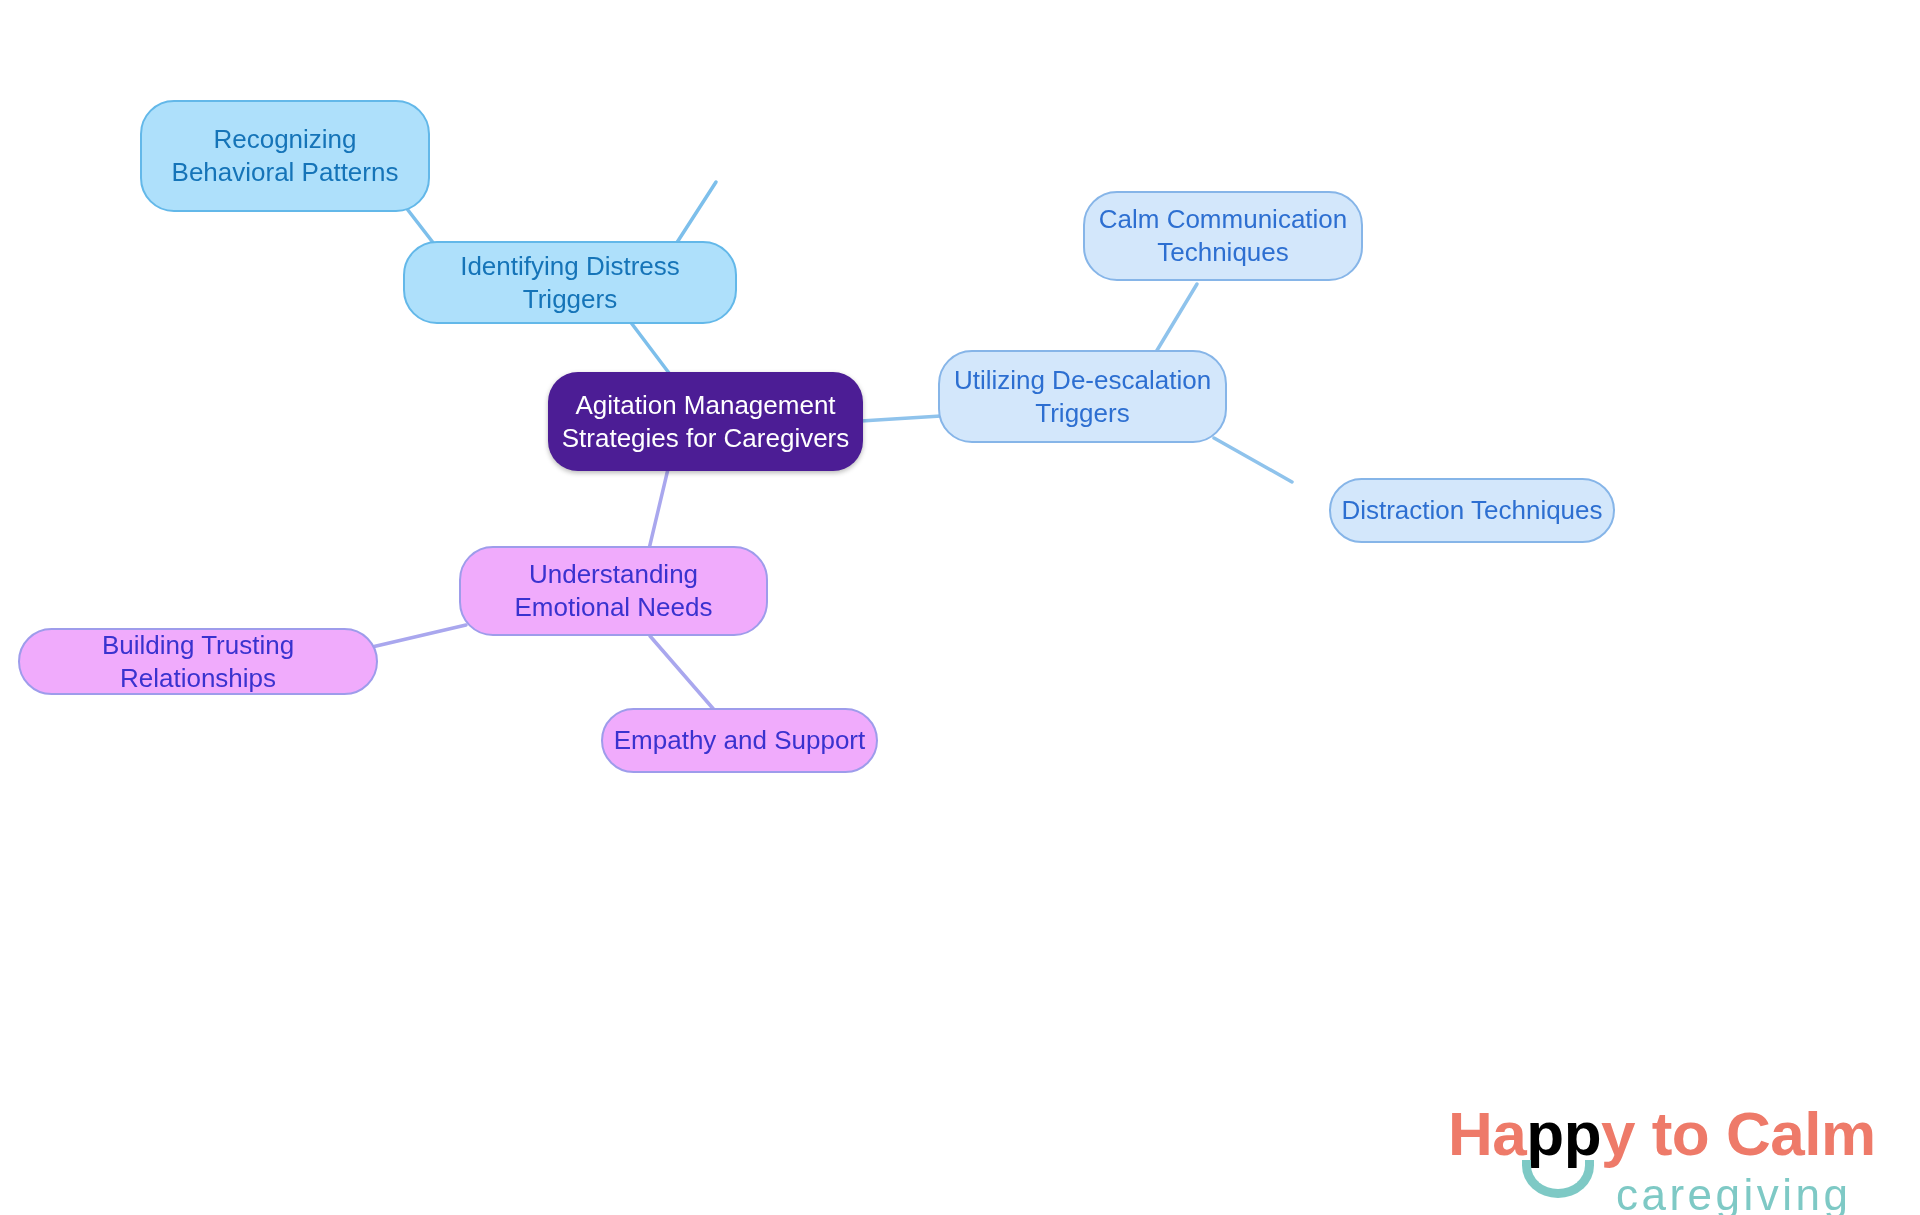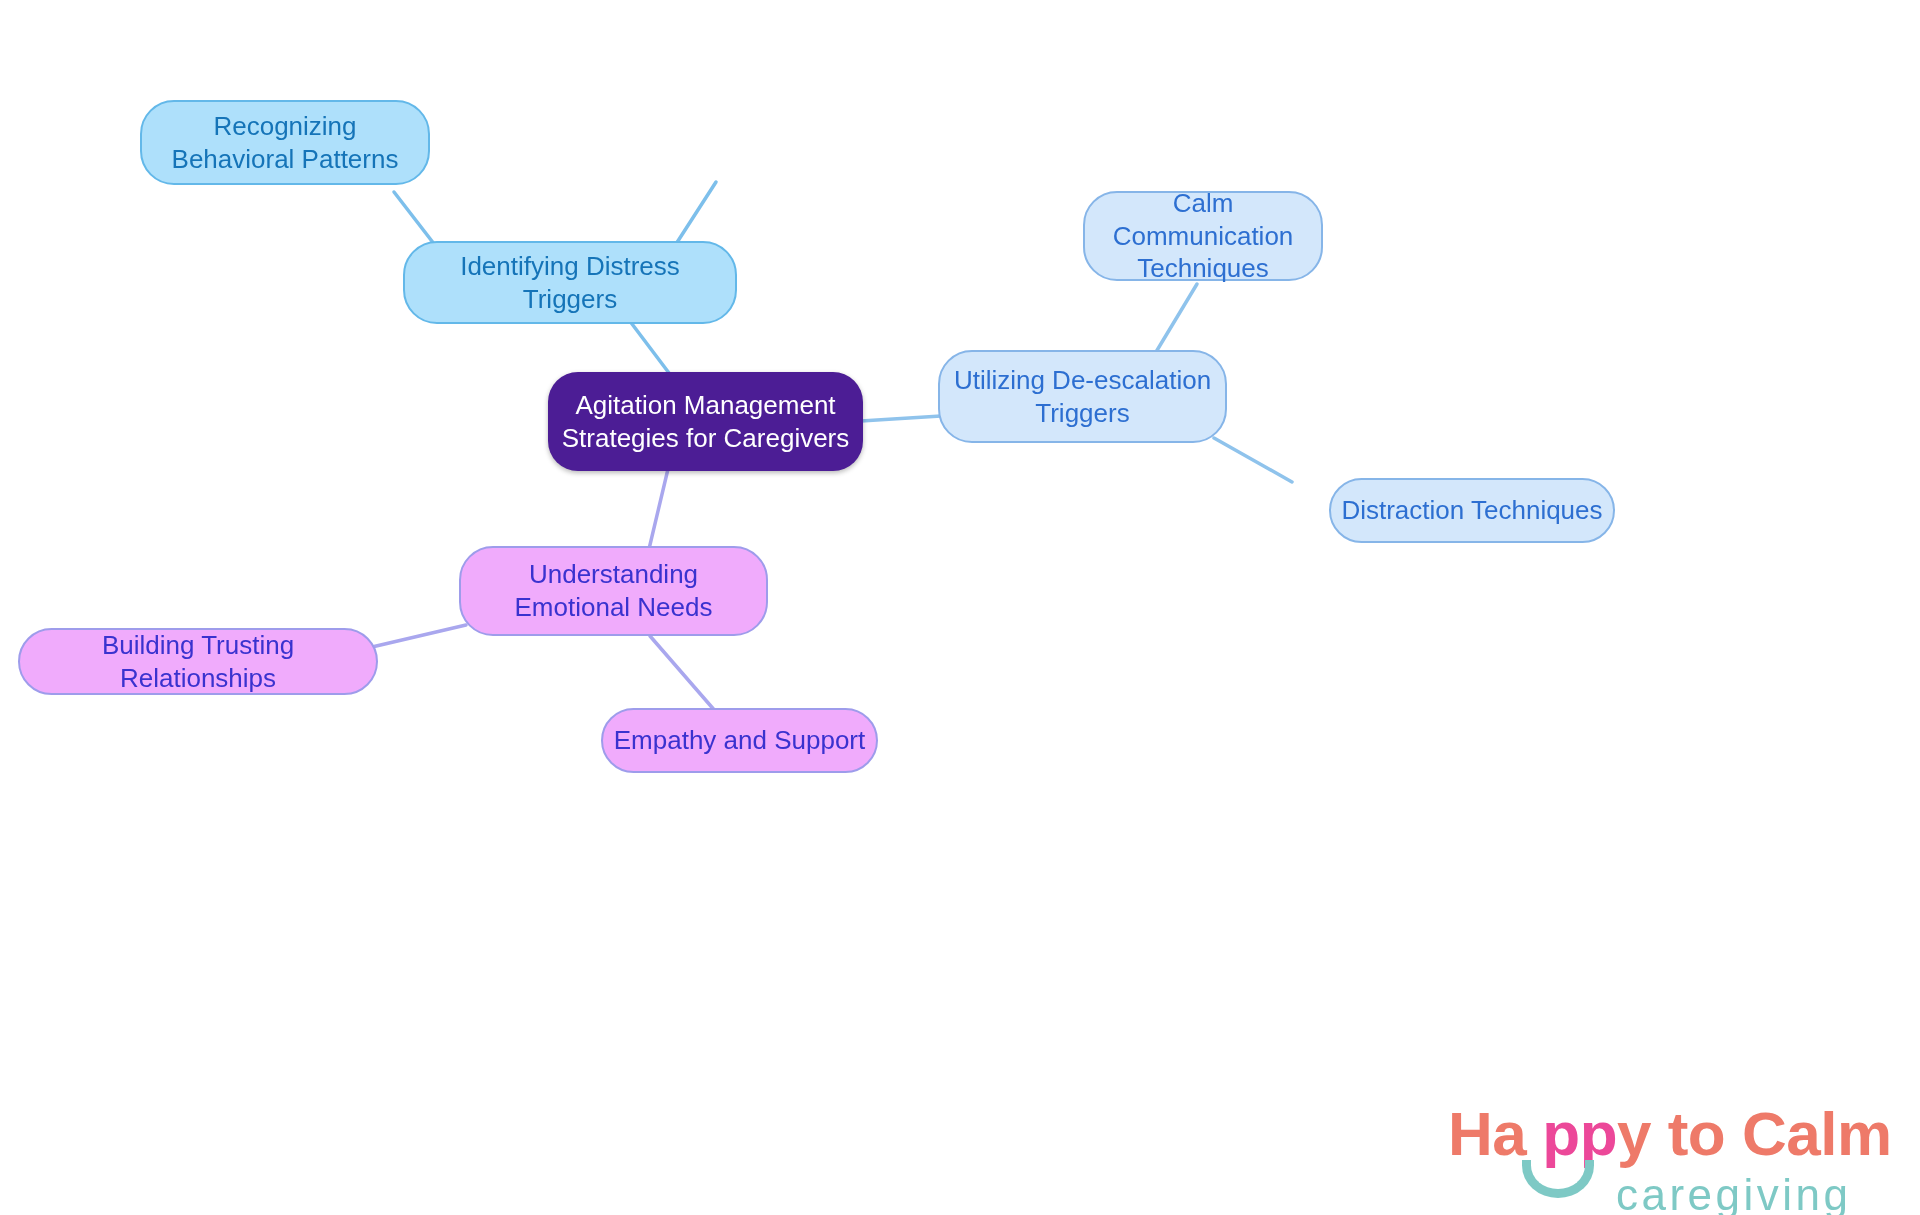--- a/index.html
+++ b/index.html
@@ -80,22 +80,21 @@
     position: absolute;
     left: 0;
     top: 0;
     font-size: 62px;
     font-weight: bold;
     letter-spacing: -0.5px;
     color: #ee7a69;
     white-space: nowrap;
   }
   .logo-pp {
-    color: #ec4899;
-    margin-left: 16px;
+    color: #000000;
   }
   .logo-smile {
     position: absolute;
     left: 74px;
     top: 62px;
     width: 72px;
     height: 38px;
     border: 9px solid #7ec9c5;
     border-top: none;
     border-bottom-left-radius: 40px 36px;
@@ -131,28 +130,28 @@
     </g>
   </svg>
 
   <div class="node node-root" style="left:548px; top:372px; width:315px; height:99px;">
     <span class="node-label">Agitation Management Strategies for Caregivers</span>
   </div>
 
   <div class="node node-blue-a" style="left:403px; top:241px; width:334px; height:83px;">
     <span class="node-label">Identifying Distress Triggers</span>
   </div>
-  <div class="node node-blue-a" style="left:140px; top:100px; width:290px; height:85px;">
+  <div class="node node-blue-a" style="left:140px; top:100px; width:290px; height:112px;">
     <span class="node-label">Recognizing Behavioral Patterns</span>
   </div>
 
   <div class="node node-blue-b" style="left:938px; top:350px; width:289px; height:93px;">
     <span class="node-label">Utilizing De-escalation Triggers</span>
   </div>
-  <div class="node node-blue-b" style="left:1083px; top:191px; width:240px; height:90px;">
+  <div class="node node-blue-b" style="left:1083px; top:191px; width:280px; height:90px;">
     <span class="node-label">Calm Communication Techniques</span>
   </div>
   <div class="node node-blue-b" style="left:1329px; top:478px; width:286px; height:65px;">
     <span class="node-label">Distraction Techniques</span>
   </div>
 
   <div class="node node-purple" style="left:459px; top:546px; width:309px; height:90px;">
     <span class="node-label">Understanding Emotional Needs</span>
   </div>
   <div class="node node-purple" style="left:18px; top:628px; width:360px; height:67px;">

